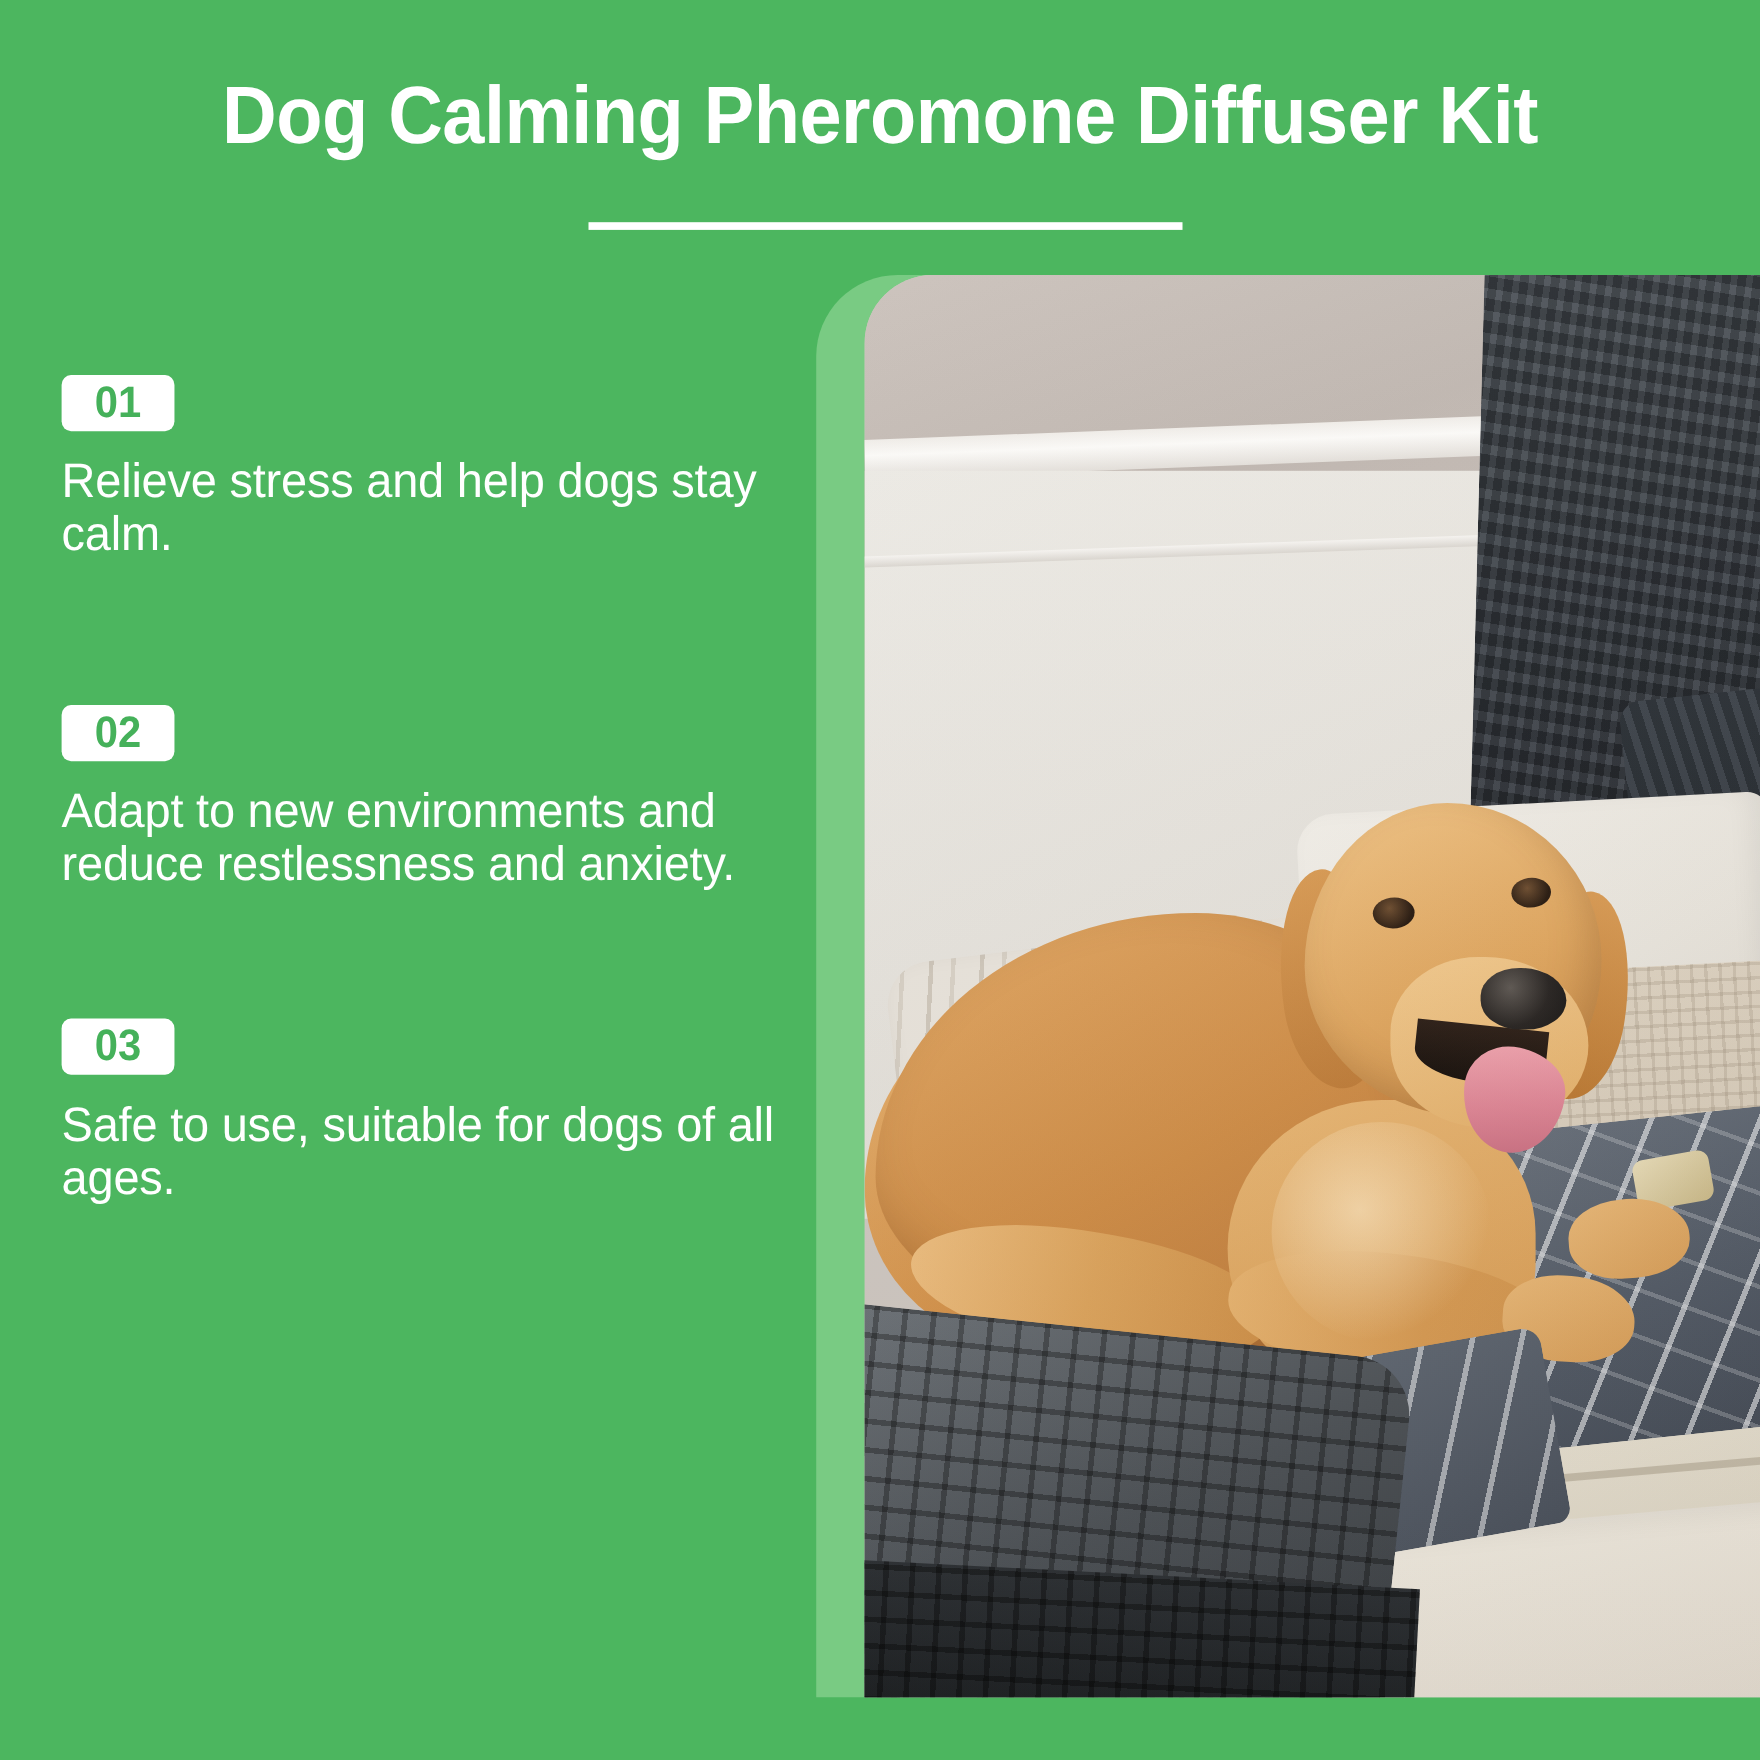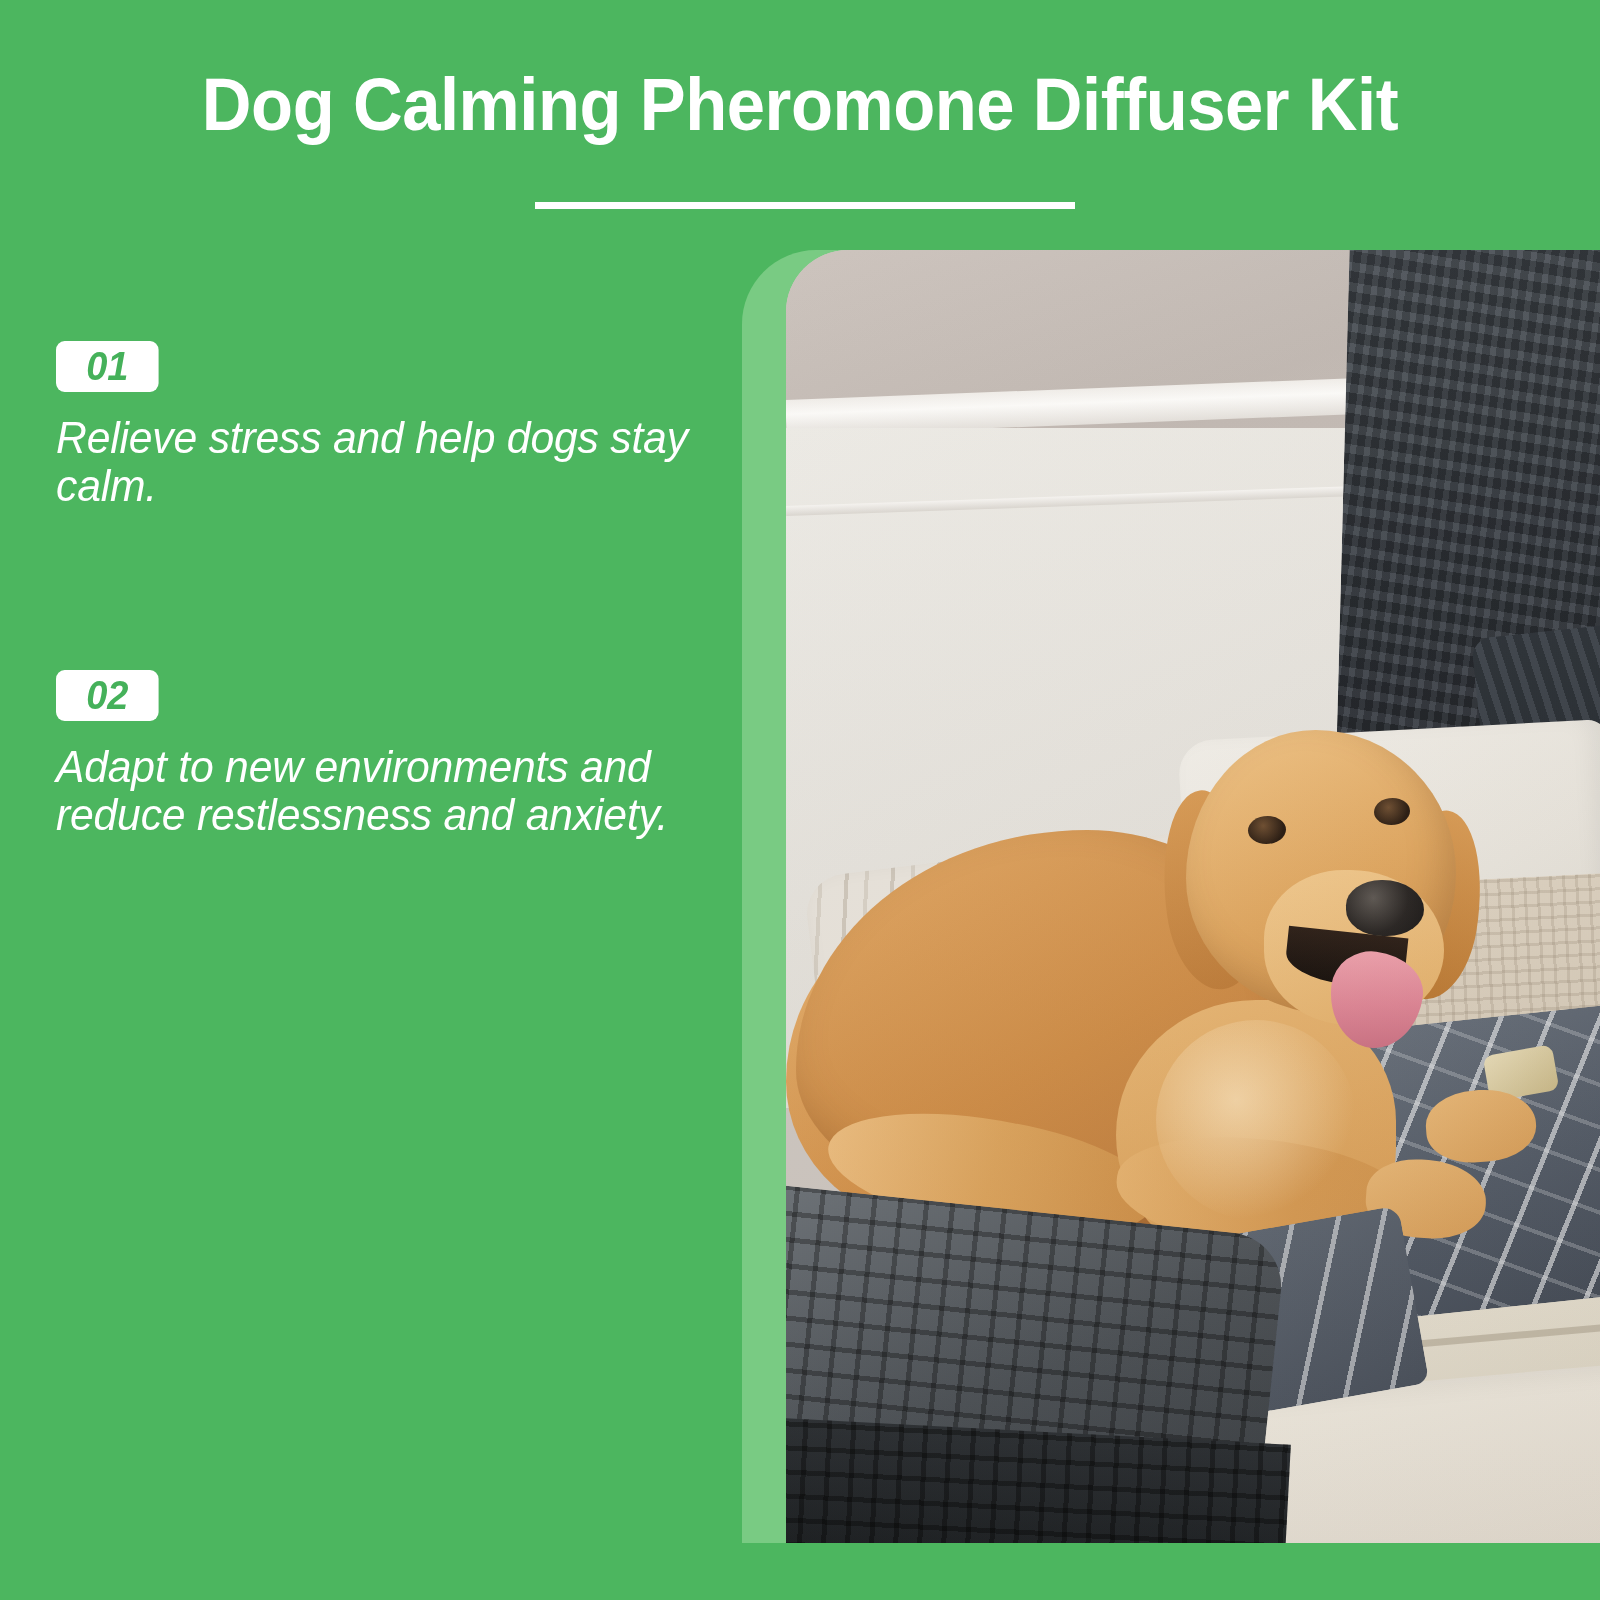--- a/index.html
+++ b/index.html
@@ -23,21 +23,21 @@
     transform:scaleX(0.93);
     white-space:nowrap;
   }
   #title-underline {
     position:absolute; left:535px; top:202px;
     width:540px; height:7px; background:#ffffff;
   }
 
   
   #feature-list { position:absolute; left:0; top:0; width:760px; height:1600px; }
-  .feature-item { position:absolute; left:56px; width:690px;font-style:italic; }
+  .feature-item { position:absolute; left:56px; width:690px; }
   .badge {
     display:inline-block;
     background:#ffffff;
     color:#45b15a;
     border-radius:9px;
     width:108px; height:51px;
     line-height:51px;
     text-align:center;
     font-size:40px;
     font-weight:600;
@@ -52,21 +52,21 @@
     font-weight:300;
     line-height:1.08;
     letter-spacing:-0.2px;
     transform:scaleX(0.97);
     transform-origin:left top;
     width:700px;
   }
 
   
   #feature-1 { top:341px; }
-  #feature-2 { top:670px; }
+  #feature-2 { top:641px; }
   #feature-3 { top:926px; }
   #feature-4 { top:1228px; }
 
   
   #photo-panel { position:absolute; left:742px; top:250px; width:858px; height:1293px; }
 
   
   #photo-backing {
     position:absolute; left:0; top:0;
     width:200px; height:1293px;
@@ -259,20 +259,24 @@
   <div class="feature-item" id="feature-1">
     <div class="badge">01</div>
     <div class="feature-text">Relieve stress and help dogs stay calm.</div>
   </div>
 
   <div class="feature-item" id="feature-2">
     <div class="badge">02</div>
     <div class="feature-text">Adapt to new environments and reduce restlessness and anxiety.</div>
   </div>
 
+  <div class="feature-item" id="feature-3">
+    <div class="badge">03</div>
+    <div class="feature-text">Safe to use, suitable for dogs of all ages.</div>
+  </div>
 
 
 </div>
 
 <div id="photo-panel">
 
   <div id="photo-backing"></div>
 
   <div id="photo-frame">
     <div id="photo-scene">

